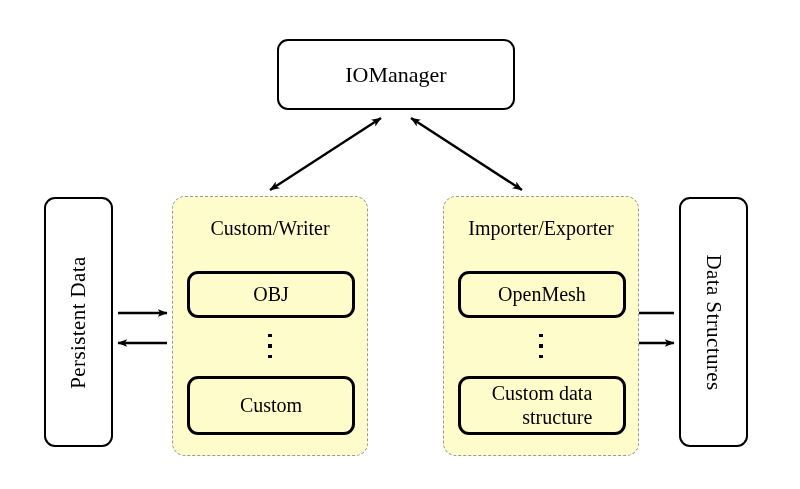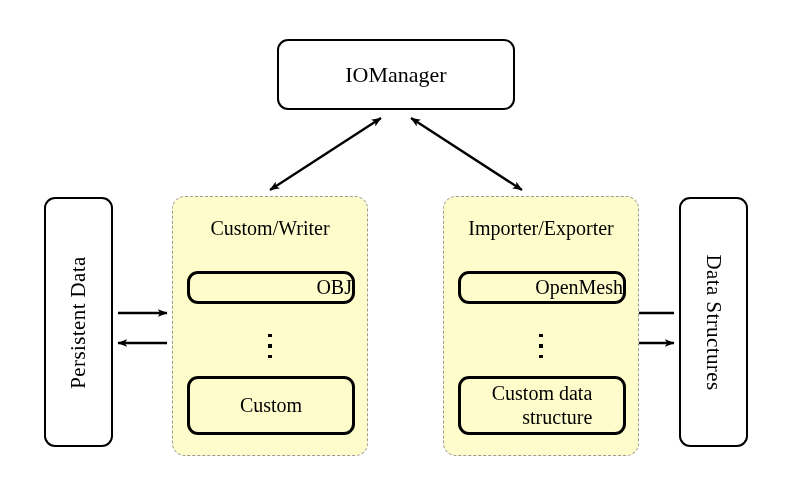--- a/index.html
+++ b/index.html
@@ -85,21 +85,21 @@
     left: 14px;
     width: 168px;
     display: flex;
     align-items: center;
     justify-content: center;
     text-align: center;
     font-size: 20px;
     line-height: 1.16;
     color: #000;
   }
-  .inner-top    { top: 74px;  height: 33px; justify-content: flex-end; }
+  .inner-top    { top: 74px;  height: 47px; }
   .inner-bottom { top: 179px; height: 59px; text-align: right; }
 
   
   .vdots {
     position: absolute;
     left: 0;
     width: 100%;
     top: 137px;
     display: flex;
     flex-direction: column;

